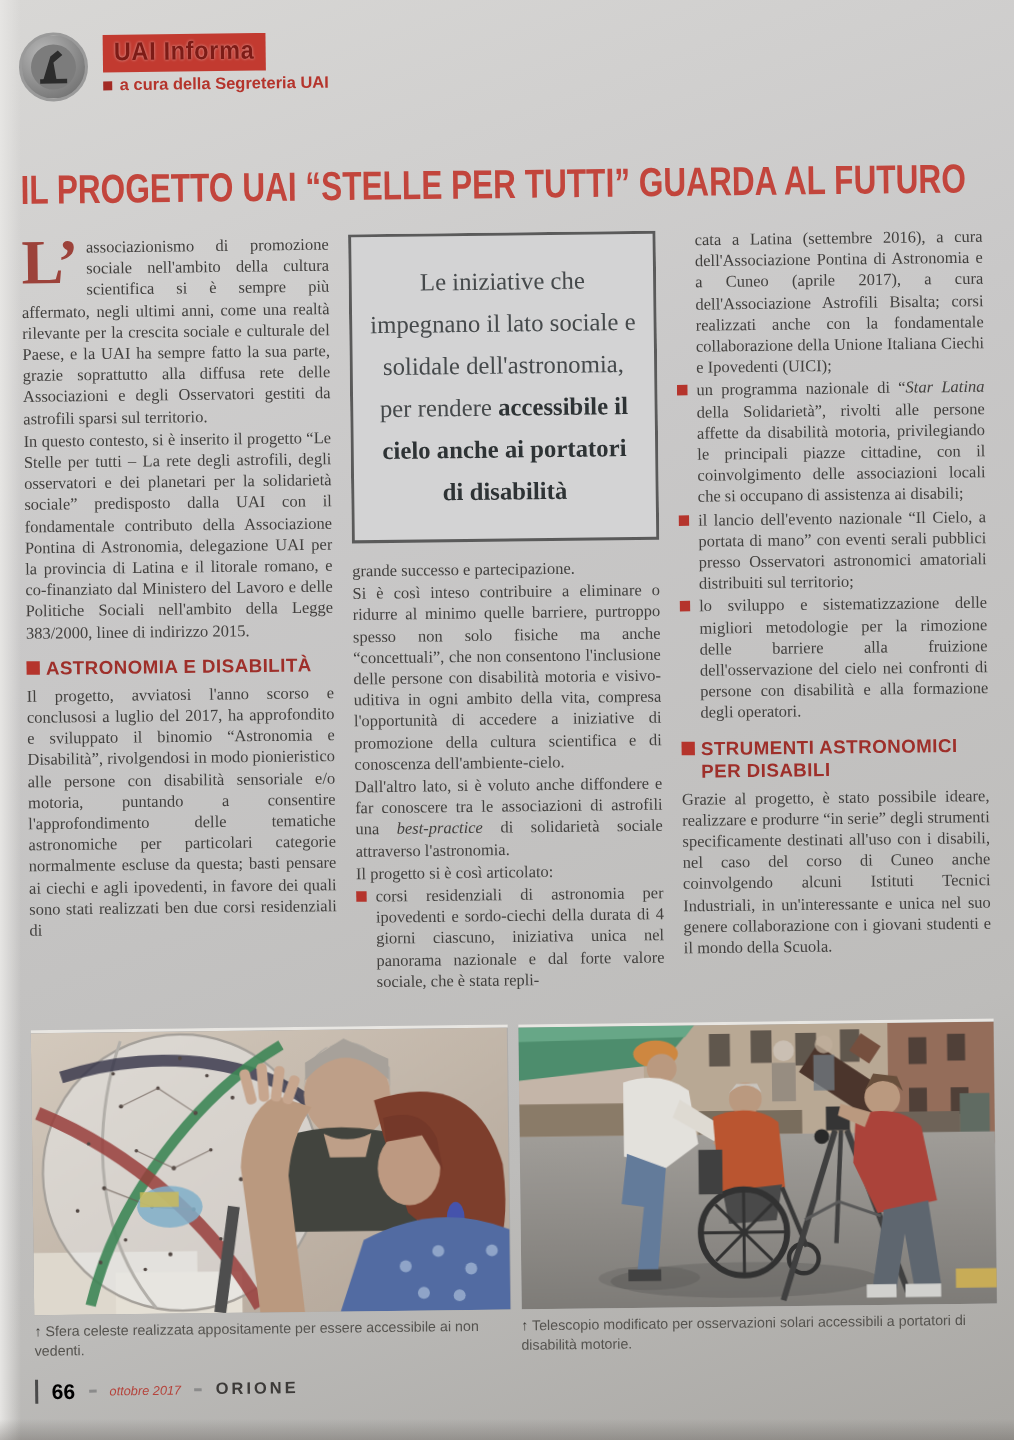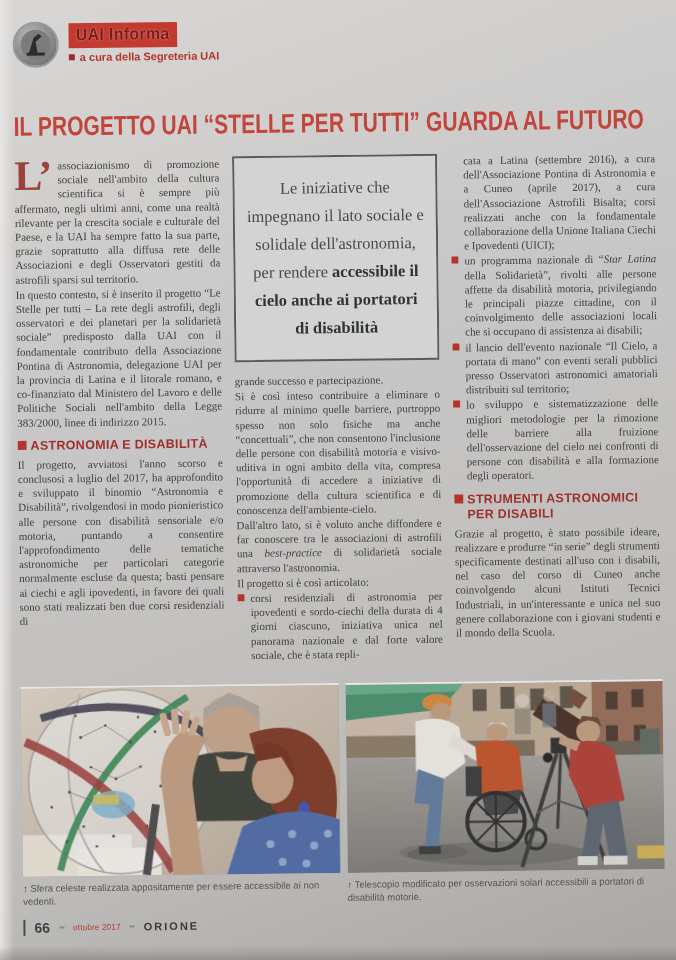--- a/index.html
+++ b/index.html
@@ -94,23 +94,23 @@
     font-family:"Liberation Sans", sans-serif;
     font-size:9.5px; line-height:13px; color:#55534f;
   }
   .caption .arr { font-weight:bold; color:#3f3d3a; }
   
   .footer {
     margin-top:12px; display:flex; align-items:center; gap:9px;
     font-family:"Liberation Sans", sans-serif;
   }
   .footer .bar { width:2px; height:16px; background:#4a4a4a; }
-  .footer .pnum { font-weight:bold; font-size:14px; color:#404040; }
+  .footer .pnum { font-weight:bold; font-size:14px; color:#000000; }
   .footer .sep { width:5px; height:2px; background:#8b8b8b; }
-  .footer .issue { color:#b5433b; font-size:8.5px; }
+  .footer .issue { color:#b5433b; font-size:8.5px; font-style:italic; }
   .footer .mag { font-weight:bold; font-size:11px; color:#3c3a38; letter-spacing:2px; }
   .bottom-shade {
     position:absolute; left:0; bottom:0; width:100%; height:14px;
     background: linear-gradient(180deg, rgba(90,85,80,0), rgba(90,85,80,0.35));
     pointer-events:none;
   }
 </style>
 </head>
 <body>
 

